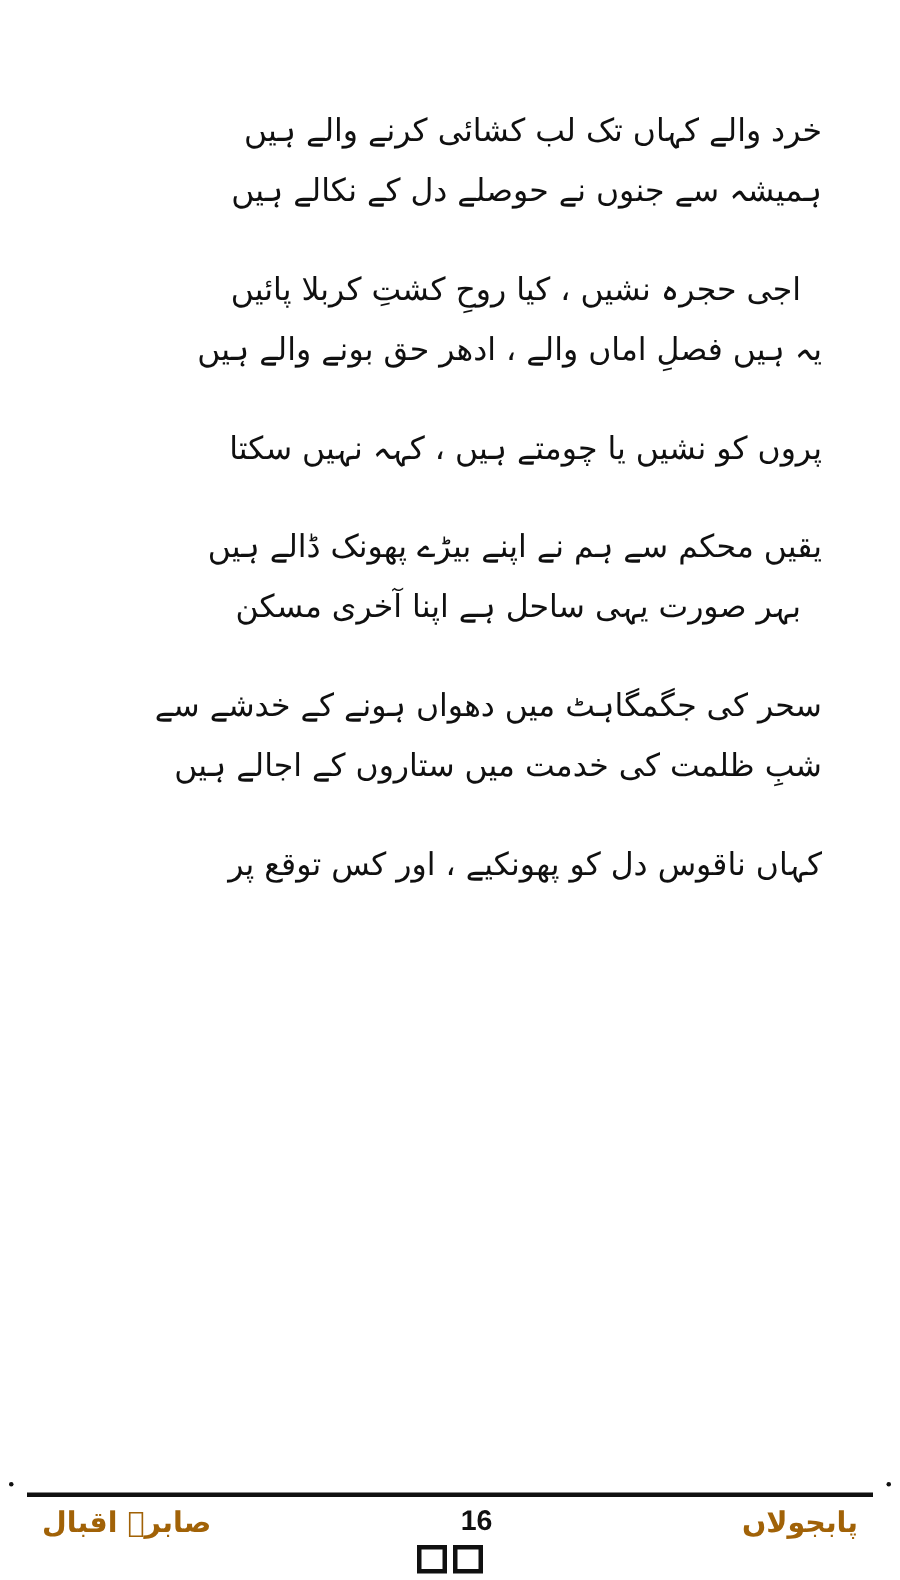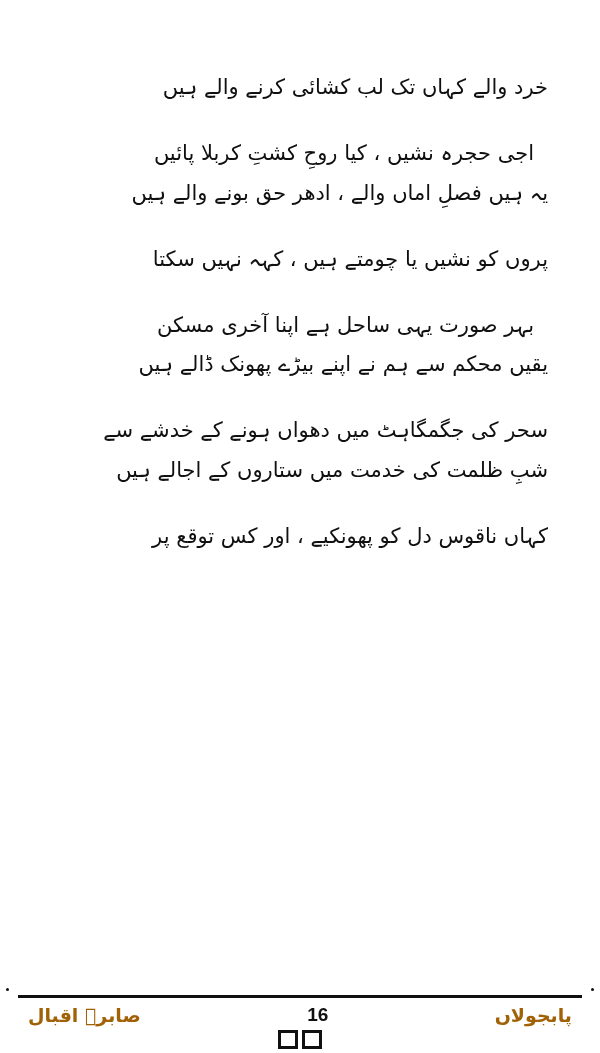--- a/index.html
+++ b/index.html
@@ -127,35 +127,36 @@
 </style>
 </head>
 <body>
 
 <div class="page">
 
   <div class="poem">
 
     <div class="stanza">
       <div class="line">خرد والے کہاں تک لب کشائی کرنے والے ہیں</div>
+      <div class="line">ہمیشہ سے جنوں نے حوصلے دل کے نکالے ہیں</div>
     </div>
 
     <div class="stanza">
       <div class="line indent">اجی حجرہ نشیں ، کیا روحِ کشتِ کربلا پائیں</div>
       <div class="line">یہ ہیں فصلِ اماں والے ، ادھر حق بونے والے ہیں</div>
     </div>
 
 
     <div class="stanza">
       <div class="line">پروں کو نشیں یا چومتے ہیں ، کہہ نہیں سکتا</div>
     </div>
 
     <div class="stanza">
+      <div class="line">یقیں محکم سے ہم نے اپنے بیڑے پھونک ڈالے ہیں</div>
       <div class="line indent">بہر صورت یہی ساحل ہے اپنا آخری مسکن</div>
-      <div class="line">یقیں محکم سے ہم نے اپنے بیڑے پھونک ڈالے ہیں</div>
     </div>
 
     <div class="stanza">
       <div class="line">سحر کی جگمگاہٹ میں دھواں ہونے کے خدشے سے</div>
       <div class="line">شبِ ظلمت کی خدمت میں ستاروں کے اجالے ہیں</div>
     </div>
 
     <div class="stanza">
       <div class="line">کہاں ناقوس دل کو پھونکیے ، اور کس توقع پر</div>
     </div>

